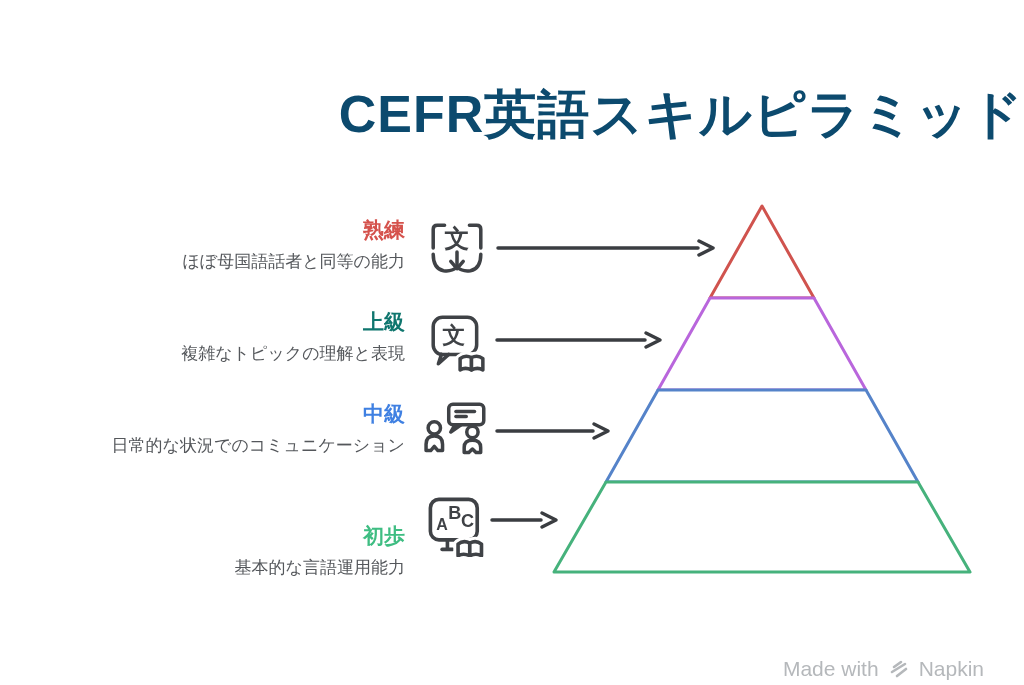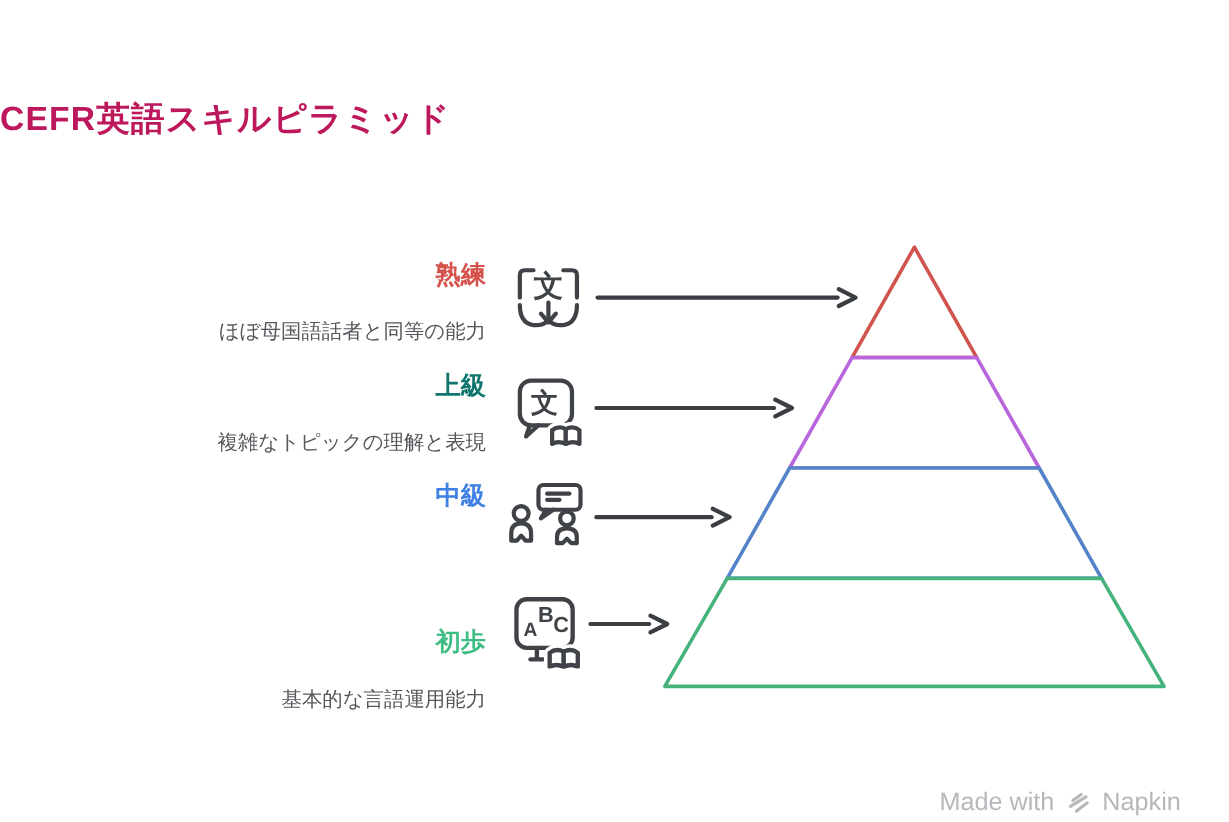--- a/index.html
+++ b/index.html
@@ -2,26 +2,26 @@
 <html><head>
 <meta charset="utf-8">
 <style>
   html,body{margin:0;padding:0;}
   body{
     width:1024px;height:685px;position:relative;overflow:hidden;
     background:#ffffff;
     font-family:"Liberation Sans","DejaVu Sans",sans-serif;
   }
   .title{
-    position:absolute;top:80px;left:0;width:1024px;text-align:left;
-    font-size:28px;font-weight:700;color:#be185d;letter-spacing:1px;
+    position:absolute;top:80px;left:0;width:1024px;text-align:right;
+    font-size:52px;font-weight:700;color:#0c4a6e;letter-spacing:1px;
   }
   .row{position:absolute;left:0;width:405px;text-align:right;}
   .row-label{font-size:21px;font-weight:700;line-height:24px;}
-  .row-desc{font-size:17px;color:#54575b;margin-top:24px;line-height:21px;}
+  .row-desc{font-size:17px;color:#54575b;margin-top:9px;line-height:21px;}
   .icon{position:absolute;left:424px;}
   .icon path,.icon rect,.icon circle,.icon line{
     stroke:#3f4246;stroke-width:3.4;fill:none;stroke-linecap:round;stroke-linejoin:round;
   }
   .icon .halo{stroke:#ffffff;stroke-width:9;fill:#ffffff;}
   .icon .page{fill:#ffffff;}
   .icon text{fill:#3f4246;font-family:"Liberation Sans","DejaVu Sans",sans-serif;font-weight:700;}
   .diagram-svg{position:absolute;left:0;top:0;}
   .footer{
     position:absolute;top:625px;right:40px;display:flex;align-items:center;gap:9px;
@@ -36,20 +36,21 @@
 <div class="row" style="top:218px">
   <div class="row-label" style="color: rgb(213, 82, 76);">熟練</div>
   <div class="row-desc">ほぼ母国語話者と同等の能力</div>
 </div>
 <div class="row" style="top:310px">
   <div class="row-label" style="color: #0f766e;">上級</div>
   <div class="row-desc">複雑なトピックの理解と表現</div>
 </div>
 <div class="row" style="top:402px">
   <div class="row-label" style="color: rgb(63, 128, 226);">中級</div>
+  <div class="row-desc">日常的な状況でのコミュニケーション</div>
 </div>
 <div class="row" style="top:494px">
   <div class="row-label" style="color: rgb(62, 189, 130); margin-top: 30px;">初歩</div>
   <div class="row-desc">基本的な言語運用能力</div>
 </div>
 
 <svg class="icon" style="top:219px" width="66" height="60" viewBox="0 0 62 58">
   <path d="M19,6 L12,6 Q8,6 8,10 L8,28"></path>
   <path d="M43,6 L50,6 Q54,6 54,10 L54,28"></path>
   <text x="31" y="27" text-anchor="middle" font-size="24">文</text>

